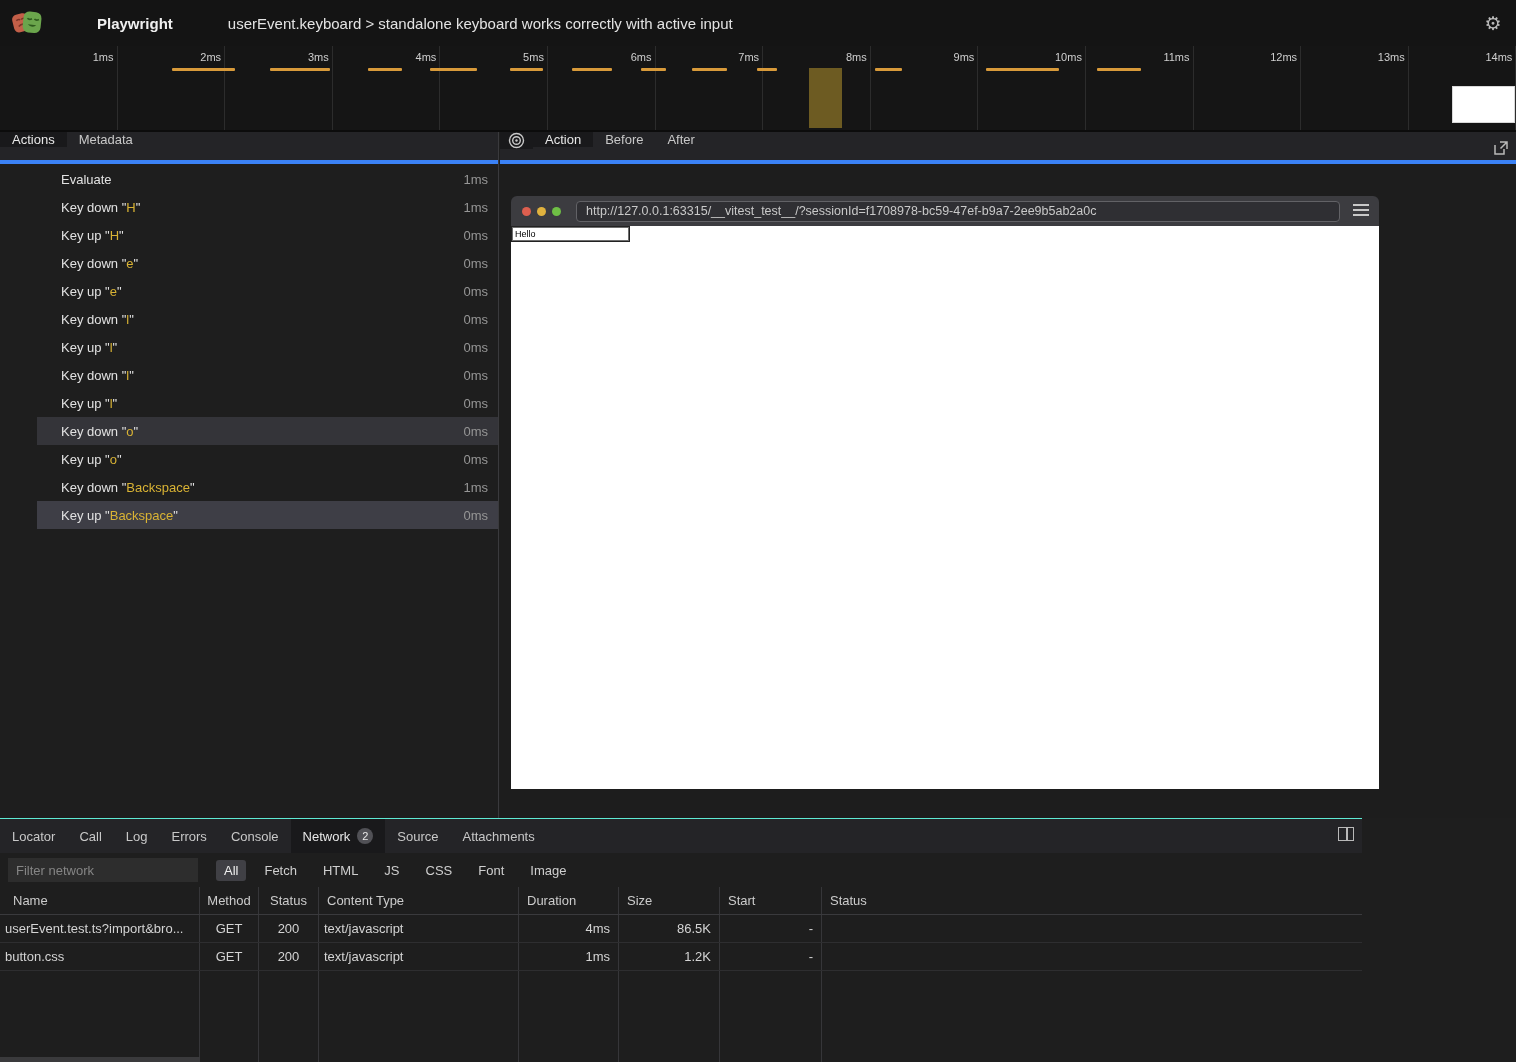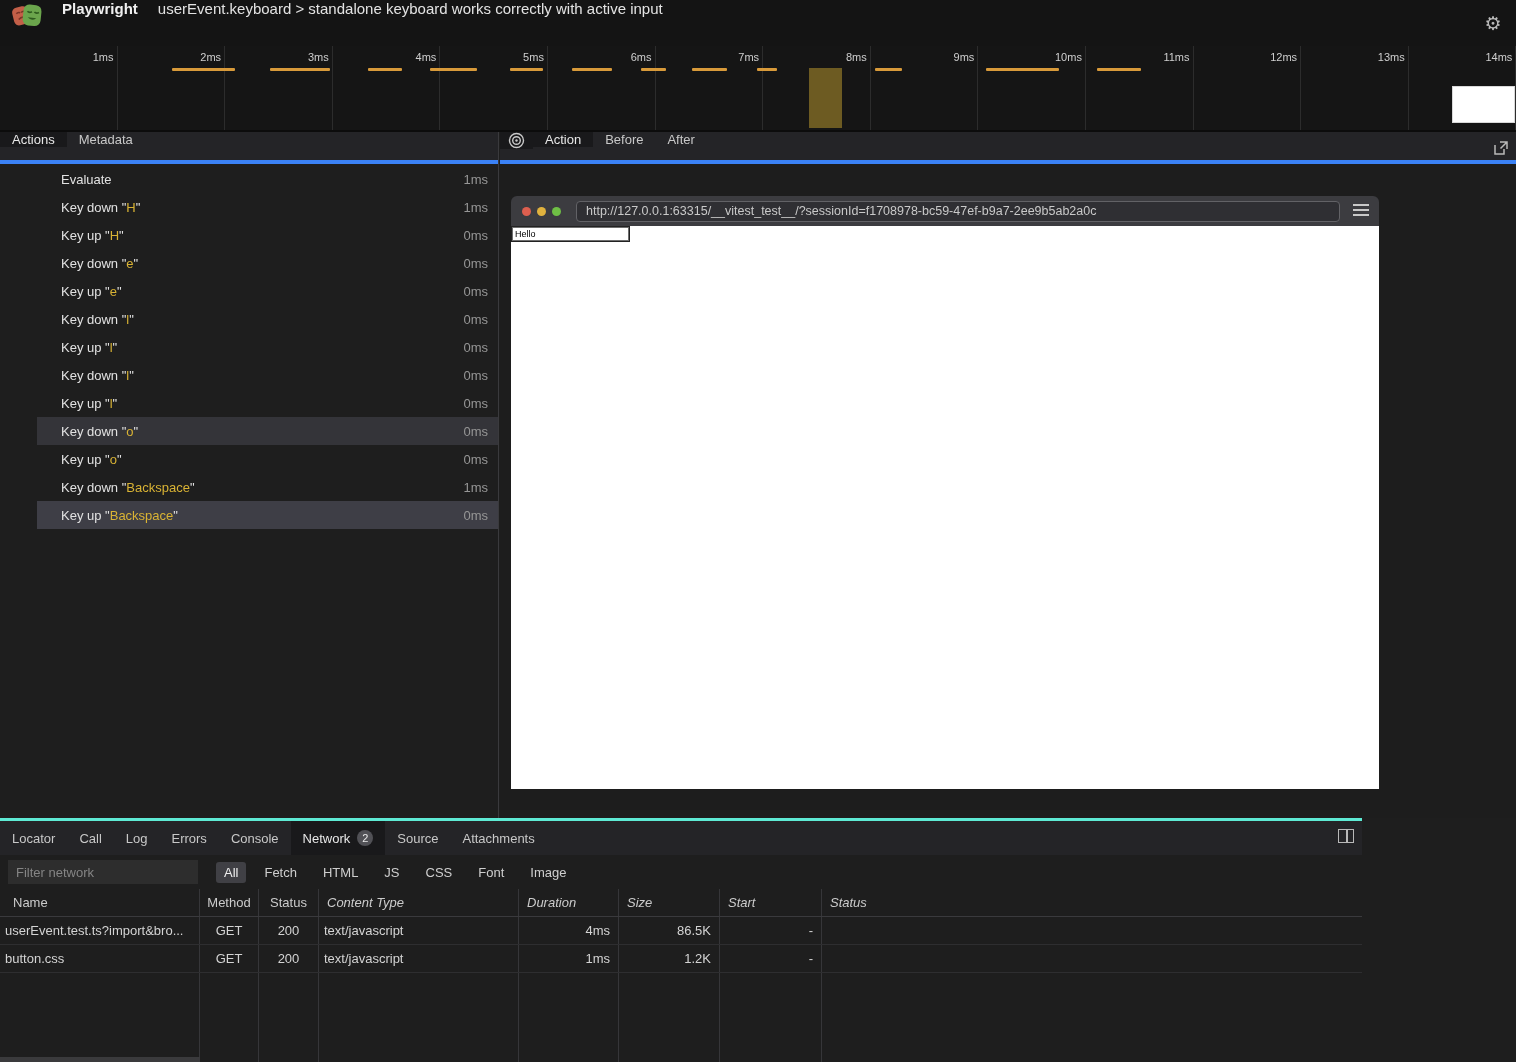--- a/index.html
+++ b/index.html
@@ -1,21 +1,21 @@
 <!DOCTYPE html>
 <html><head>
 <meta charset="utf-8">
 <style>
   * { margin:0; padding:0; box-sizing:border-box; }
   html,body { background:#000; }
   body { font-family:"Liberation Sans", sans-serif; }
   #stage { position:relative; width:1516px; height:1062px; background:#1e1e1e; overflow:hidden; color:#d8d8d8; }
 
   
-  .appbar { position:absolute; left:0; top:0; width:1516px; height:46px; background:#141414; display:flex; align-items:flex-start; }
+  .appbar { position:absolute; left:0; top:0; width:1516px; height:46px; background:#141414; display:flex; align-items:center;gap:35px; }
   .logo { width:34px; height:32px; margin-left:10px; }
   .app-name { font-size:15px; font-weight:bold; color:#f0f0f0; margin-left:18px; }
   .test-title { font-size:15px; color:#e3e3e3; margin-left:20px; white-space:nowrap; }
   .gear { position:absolute; right:10px; top:10px; width:26px; height:26px; font-size:19px; color:#b9b9b9; text-align:center; line-height:26px; font-family:"DejaVu Sans", sans-serif; cursor:pointer; }
 
   
   .timeline { position:absolute; left:0; top:46px; width:1516px; height:86px; background:#151515; border-bottom:2px solid #0c0c0c; }
   .grid { position:absolute; top:0; width:1px; height:100%; background:#2c2c2c; }
   .tick { position:absolute; top:5px; width:100px; text-align:right; font-size:11px; color:#cfcfcf; }
   .mark { position:absolute; top:22px; height:3px; background:#d89a3a; border-radius:1px; }
@@ -50,39 +50,39 @@
   .chrome { height:30px; background:#3c3c40; border-radius:6px 6px 0 0; display:flex; align-items:center; position:relative; }
   .dot { width:9px; height:9px; border-radius:50%; margin-left:6px; }
   .dot:first-child { margin-left:11px; }
   .url-field { position:absolute; left:65px; right:39px; top:5px; height:21px; background:#2f2f33; border:1px solid #626266; border-radius:4px; font-size:12.5px; color:#c9c9c9; line-height:19px; padding-left:9px; white-space:nowrap; overflow:hidden; }
   .burger { position:absolute; right:10px; top:8px; width:16px; height:13px; cursor:pointer; }
   .burger div { height:2px; background:#c9c9c9; margin-bottom:3px; }
   .page { height:563px; background:#ffffff; position:relative; }
   .page-input { position:absolute; left:1px; top:1px; width:117px; height:14px; border:1px solid #6e6e6e; outline:1px solid #222; font-size:9px; color:#000; line-height:12px; padding-left:2px; background:#fff; }
 
   
-  .bottom-panel { position:absolute; left:0; top:818px; width:1362px; height:244px; background:#1e1e1e; border-top:3px solid #5eead4; display:flex; flex-direction:column; }
+  .bottom-panel { position:absolute; left:0; top:818px; width:1362px; height:244px; background:#1e1e1e; border-top:1px solid #5eead4; display:flex; flex-direction:column; }
   .bottom-tabs { height:34px; background:#242427; display:flex; align-items:stretch; position:relative; flex:none; }
   .cols-icon { position:absolute; right:8px; top:8px; width:16px; height:14px; border:1.5px solid #b9b9b9; cursor:pointer; }
   .cols-icon::after { content:""; position:absolute; left:50%; top:0; width:1.5px; height:100%; background:#b9b9b9; }
   .filter-row { height:34px; display:flex; align-items:center; flex:none; }
   .filter-input { width:190px; height:24px; margin-left:8px; background:#2d2d2d; border:none; color:#cfcfcf; font-size:13px; padding:0 8px; font-family:"Liberation Sans", sans-serif; }
   .filter-input::placeholder { color:#858585; }
   .chips { display:flex; align-items:center; margin-left:18px; gap:10px; }
   .chip { font-size:13px; color:#cfcfcf; padding:3px 8px; border-radius:3px; cursor:pointer; }
   .chip.sel { background:#404045; color:#f0f0f0; }
 
   .net-table { flex:1; display:flex; flex-direction:column; overflow:hidden; }
   .tr { display:grid; grid-template-columns:200px 59px 60px 200px 100px 101px 102px 1fr; height:28px; flex:none; }
   .tr.head { border-bottom:1px solid #3a3a3d; color:#cccccc; }
   .tr.body { border-bottom:1px solid #2e2e30; color:#d4d4d4; cursor:pointer; }
   .td { font-size:13px; display:flex; align-items:center; border-right:1px solid #363639; overflow:hidden; white-space:nowrap; }
   .td:last-child { border-right:none; }
   .td.l { justify-content:flex-start; padding-left:5px; }
-  .td.hl { justify-content:flex-start; padding-left:8px;font-style:italic; }
+  .td.hl { justify-content:flex-start; padding-left:8px; }
   .td.hname { justify-content:flex-start; padding-left:13px; }
   .td.c { justify-content:center; }
   .td.r { justify-content:flex-end; padding-right:8px; }
   .filler { flex:1; display:grid; grid-template-columns:200px 59px 60px 200px 100px 101px 102px 1fr; }
   .filler div { border-right:1px solid #363639; }
   .filler div:last-child { border-right:none; }
   .hscroll { position:absolute; left:0; bottom:0; width:200px; height:5px; background:#3a3a3c; }
 
   svg { display:block; }
 </style>

